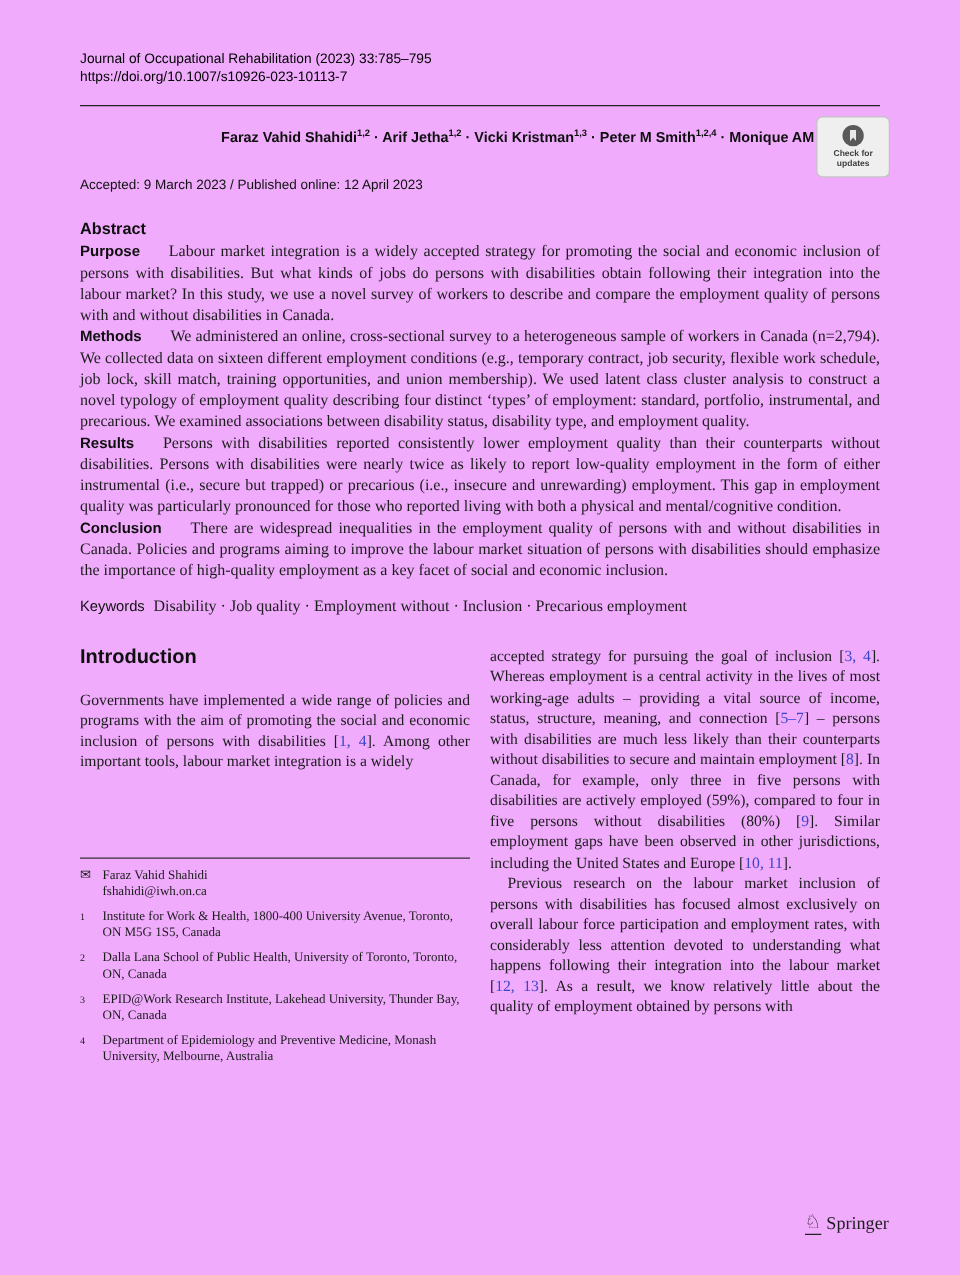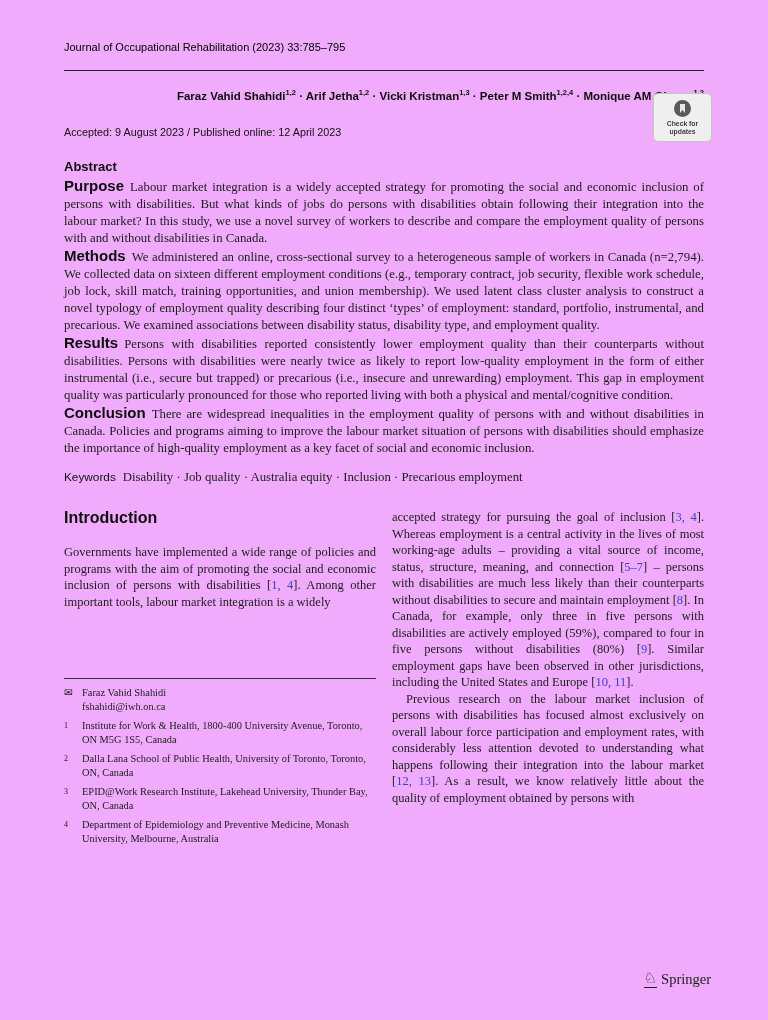--- a/index.html
+++ b/index.html
@@ -32,21 +32,21 @@
   .badge-text{font-family:"Liberation Sans",sans-serif;font-weight:bold;font-size:6.8px;line-height:7.6px;color:#3e3e3e;text-align:center;width:42px;}
   
   .title{font-family:"Liberation Sans",sans-serif;font-weight:bold;font-size:20.5px;line-height:27px;color:#0f0f0f;margin:44px 0 0 0;max-width:620px;}
   .author-line{margin-top:17px;font-family:"Liberation Sans",sans-serif;font-weight:bold;font-size:11.5px;color:#0f0f0f;text-align:right;}
   .author-line sup{font-size:7.5px;}
   .dates{margin-top:24px;font-family:"Liberation Sans",sans-serif;font-size:10.8px;line-height:14px;color:#111;}
   
   .abstract{margin-top:20px;}
   .abstract-heading{font-family:"Liberation Sans",sans-serif;font-weight:bold;font-size:13px;color:#0f0f0f;margin:0 0 3px 0;}
   .abs-p{margin:0;font-size:12.8px;line-height:17px;text-align:justify;}
-  .abs-label{font-family:"Liberation Sans",sans-serif;font-weight:bold;font-size:15px;padding-right:6px;color:#0f0f0f;}
+  .abs-label{font-family:"Liberation Sans",sans-serif;font-weight:bold;font-size:12px;padding-right:23px;color:#0f0f0f;}
   
   .keywords{margin-top:13px;font-size:12.8px;}
   .kw-label{font-family:"Liberation Sans",sans-serif;font-weight:normal;font-size:11.8px;padding-right:7px;color:#0f0f0f;}
   
   .columns{display:flex;gap:16px;margin-top:24px;height:336px;justify-content:center;}
   .col{width:312px;box-sizing:border-box;}
   .col-left{display:flex;flex-direction:column;}
   .intro-heading{font-family:"Liberation Sans",sans-serif;font-weight:bold;font-size:16px;color:#0f0f0f;margin:0 0 17px 0;}
   .body-p{font-size:12.5px;line-height:16.5px;text-align:justify;margin:0;}
   .indent{text-indent:14px;}
@@ -62,46 +62,47 @@
   .footer{position:absolute;right:57px;bottom:32px;display:flex;align-items:center;gap:4px;font-size:14.5px;color:#1c1c1c;}
   .springer-icon{font-size:15px;line-height:1;border-bottom:1.5px solid #222;padding-bottom:1px;}
 </style>
 </head>
 <body>
 
 <div class="page">
 
   <div class="journal-meta">
     <div>Journal of Occupational Rehabilitation (2023) 33:785–795</div>
+    <div>https://doi.org/10.1007/s10926-023-10113-7</div>
   </div>
 
   <hr class="top-rule">
 
   <div class="badge">
     <div class="badge-circle"></div>
     <div class="badge-text">Check for updates</div>
   </div>
 
 
   <div class="author-line"><span>Faraz Vahid Shahidi</span><sup>1,2</sup> · <span>Arif Jetha</span><sup>1,2</sup> · <span>Vicki Kristman</span><sup>1,3</sup> · <span>Peter M Smith</span><sup>1,2,4</sup> · <span>Monique AM Gignac</span><sup>1,2</sup></div>
 
   <div class="dates">
-    <div>Accepted: 9 August 2023 / Published online: 12 April 2023</div>
+    <div>Accepted: 9 March 2023 / Published online: 12 April 2023</div>
   </div>
 
   <div class="abstract">
     <h2 class="abstract-heading">Abstract</h2>
     <p class="abs-p"><span class="abs-label">Purpose</span><span>Labour market integration is a widely accepted strategy for promoting the social and economic inclusion of persons with disabilities. But what kinds of jobs do persons with disabilities obtain following their integration into the labour market? In this study, we use a novel survey of workers to describe and compare the employment quality of persons with and without disabilities in Canada.</span></p>
     <p class="abs-p"><span class="abs-label">Methods</span><span>We administered an online, cross-sectional survey to a heterogeneous sample of workers in Canada (n=2,794). We collected data on sixteen different employment conditions (e.g., temporary contract, job security, flexible work schedule, job lock, skill match, training opportunities, and union membership). We used latent class cluster analysis to construct a novel typology of employment quality describing four distinct ‘types’ of employment: standard, portfolio, instrumental, and precarious. We examined associations between disability status, disability type, and employment quality.</span></p>
     <p class="abs-p"><span class="abs-label">Results</span><span>Persons with disabilities reported consistently lower employment quality than their counterparts without disabilities. Persons with disabilities were nearly twice as likely to report low-quality employment in the form of either instrumental (i.e., secure but trapped) or precarious (i.e., insecure and unrewarding) employment. This gap in employment quality was particularly pronounced for those who reported living with both a physical and mental/cognitive condition.</span></p>
     <p class="abs-p"><span class="abs-label">Conclusion</span><span>There are widespread inequalities in the employment quality of persons with and without disabilities in Canada. Policies and programs aiming to improve the labour market situation of persons with disabilities should emphasize the importance of high-quality employment as a key facet of social and economic inclusion.</span></p>
   </div>
 
   <div class="keywords">
-    <span class="kw-label">Keywords</span><span>Disability · Job quality · Australia equity · Inclusion · Precarious employment</span>
+    <span class="kw-label">Keywords</span><span>Disability · Job quality · Employment without · Inclusion · Precarious employment</span>
   </div>
 
   <div class="columns">
     <div class="col col-left">
       <h3 class="intro-heading">Introduction</h3>
       <p class="body-p cites">Governments have implemented a wide range of policies and programs with the aim of promoting the social and economic inclusion of persons with disabilities [<span class="cite">1, 4</span>]. Among other important tools, labour market integration is a widely</p>
       <div class="footnotes">
         <hr class="fn-rule">
         <div class="fn-row">
           <span class="env">✉</span>

